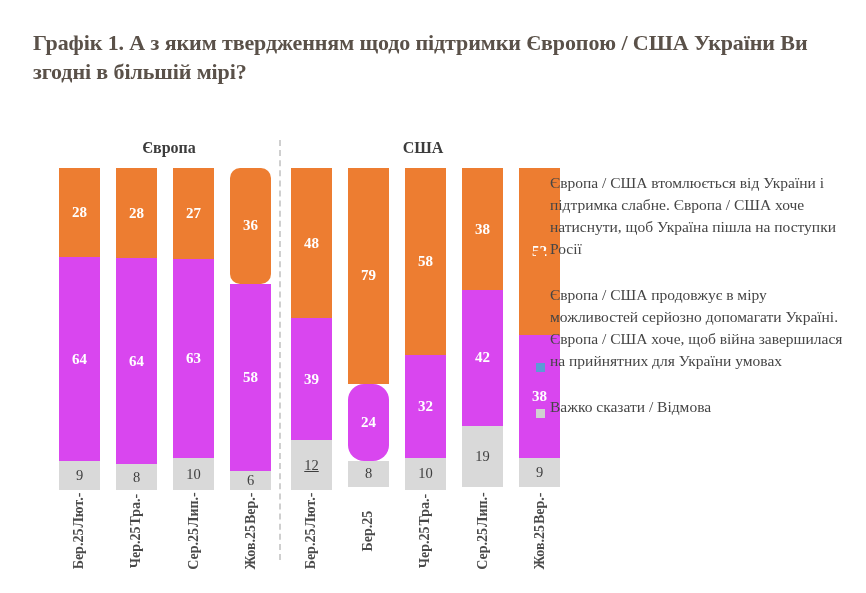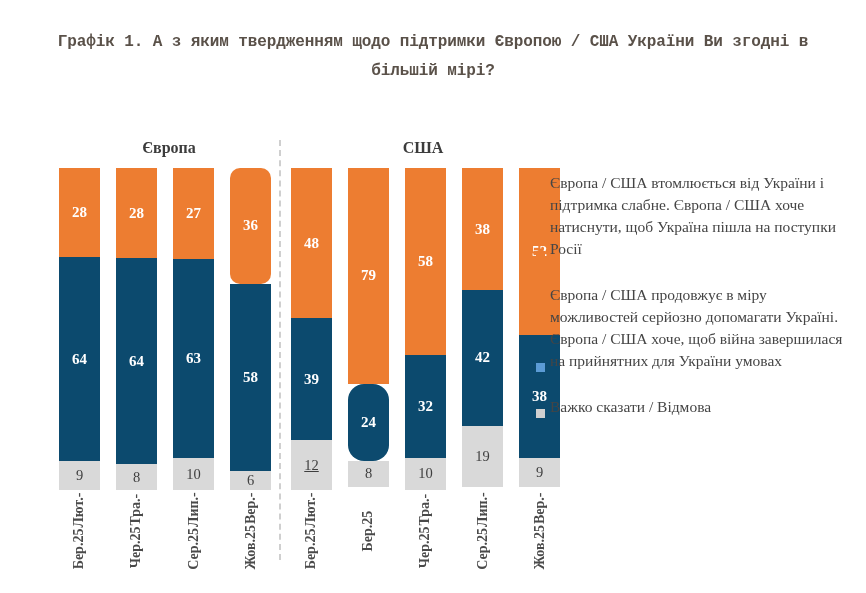--- a/index.html
+++ b/index.html
@@ -14,24 +14,24 @@
     overflow: hidden;
     position: relative;
   }
 
   
   #chart-title {
     position: absolute;
     left: 33px;
     top: 28px;
     width: 800px;
-    text-align: center;
-    font-family: Liberation Mono, monospace;
+    text-align: left;
+    font-family: Liberation Serif, serif;
     font-weight: bold;
-    font-size: 16px;
+    font-size: 22px;
     line-height: 29px;
     color: #5a5149;
     letter-spacing: -0.1px;
   }
 
   
   #plot-area {
     position: absolute;
     left: 0;
     top: 0;
@@ -77,21 +77,21 @@
     display: flex;
     align-items: center;
     justify-content: center;
     font-family: "Liberation Serif", serif;
     font-weight: bold;
     font-size: 15px;
     color: #ffffff;
     overflow: hidden;
   }
   .seg-orange { background: #ed7d31; }
-  .seg-blue   { background: #0c4a6e; }
+  .seg-blue   { background: #d946ef; }
   .seg-gray   {
     background: #d9d9d9;
     color: #3f3f3f;
     font-weight: normal;
     font-size: 14.5px;
   }
 
   
   .tick-label {
     position: absolute;

